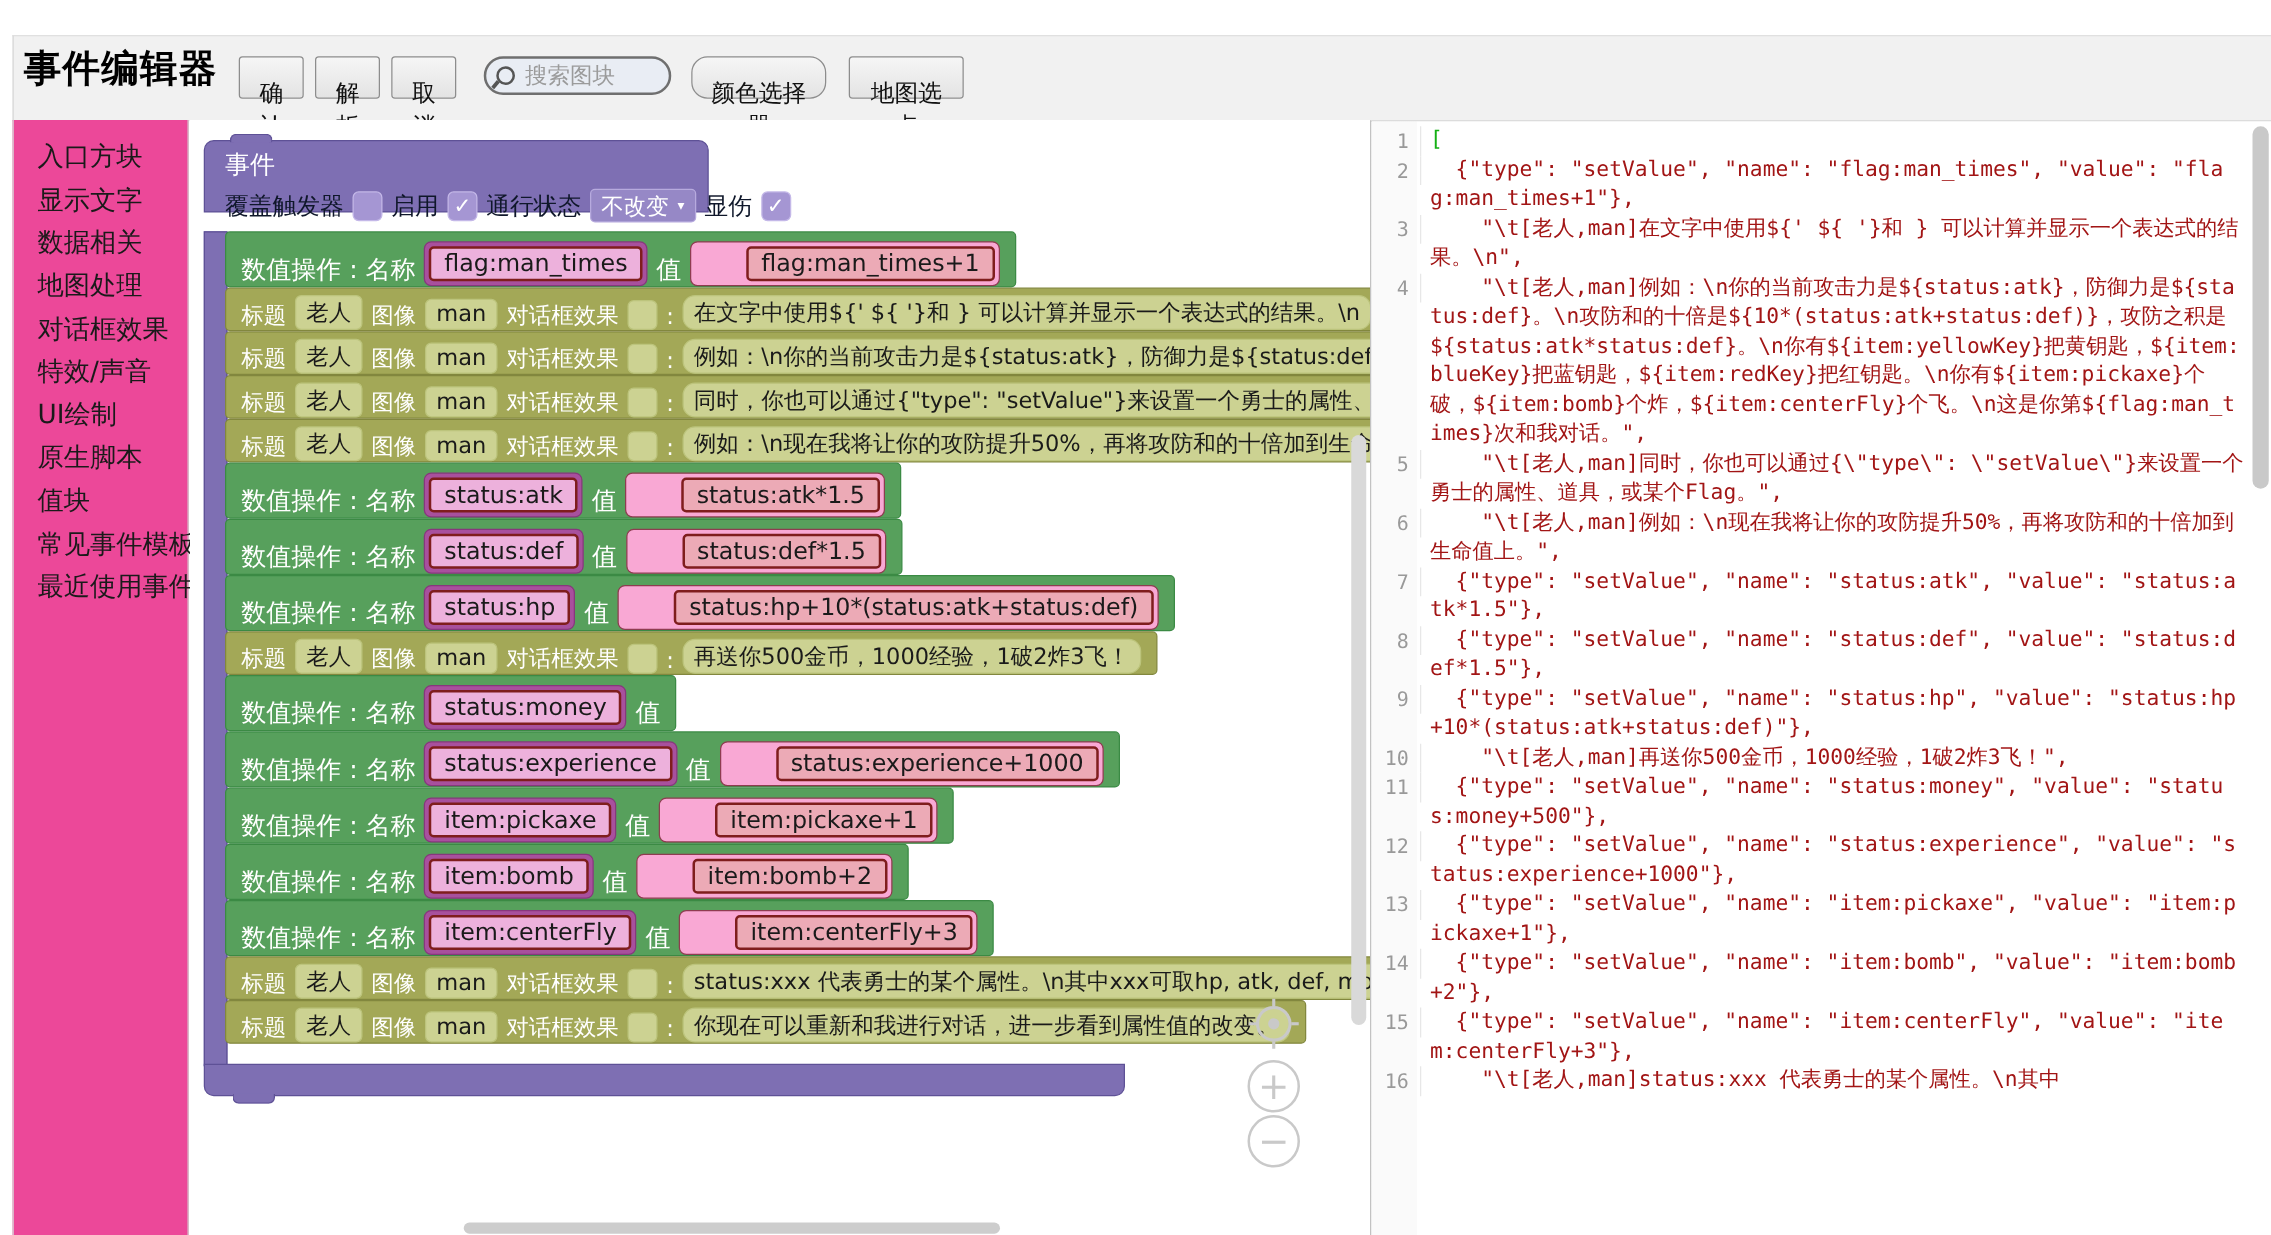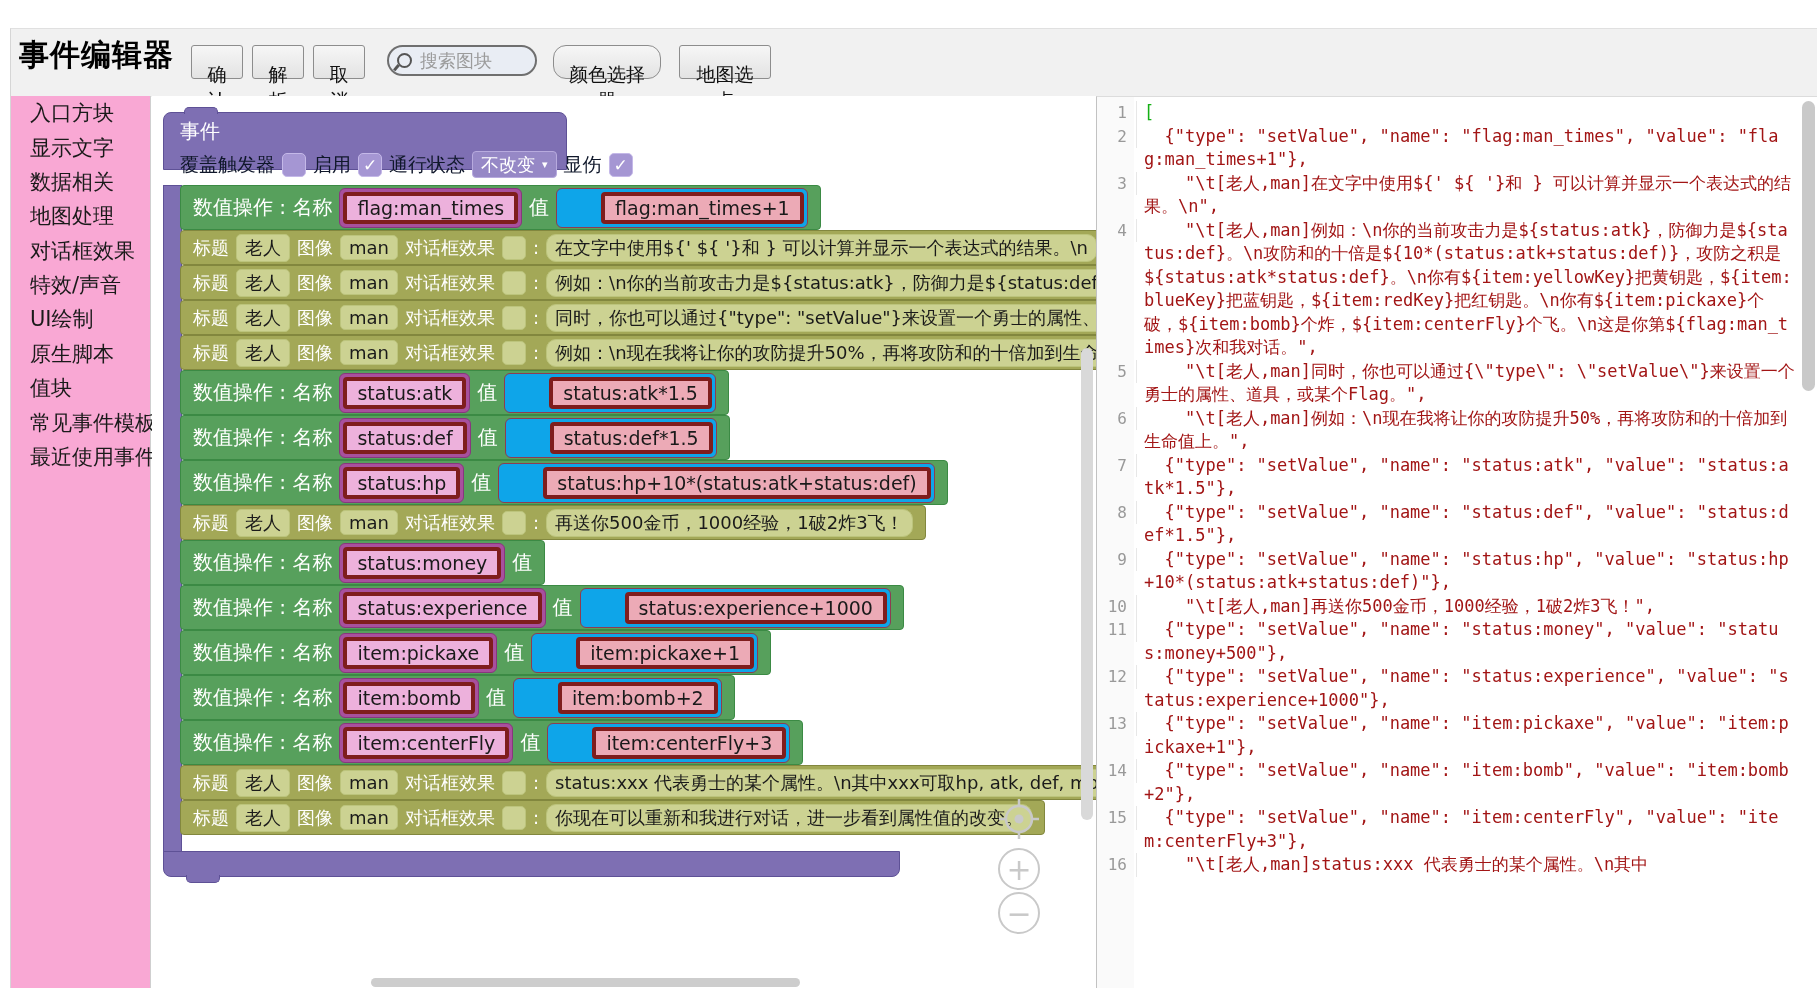--- a/index.html
+++ b/index.html
@@ -13,47 +13,47 @@
   .btn-parse{left:241px;width:52px;}
   .btn-cancel{left:302px;width:52px;}
   .btn-color{left:542px;width:108px;border-radius:13px;}
   .btn-map{left:668px;width:92px;}
   .search-pill{position:absolute;left:376px;top:16px;width:150px;height:31px;border:2px solid #6f6f6f;border-radius:16px;background:#e9edf4;display:flex;align-items:center;padding:0 8px;box-sizing:border-box;}
   .mag{position:relative;width:11px;height:11px;border:2px solid #555;border-radius:50%;flex:0 0 auto;}
   .mag::after{content:'';position:absolute;width:2.5px;height:7px;background:#555;left:-4px;top:9px;transform:rotate(40deg);}
   .search-pill input{border:none;background:transparent;outline:none;font-size:18px;color:#333;width:110px;margin-left:6px;font-family:inherit;}
   .search-pill input::placeholder{color:#9b9b9b;}
   
-  .sidebar{position:absolute;left:10px;top:96px;width:141px;bottom:0;background:#f9a8d4;border-left:1px solid #d6d6d6;border-right:1px solid #cfcfcf;box-sizing:border-box;}
+  .sidebar{position:absolute;left:10px;top:96px;width:141px;bottom:0;background:#ec4899;border-left:1px solid #d6d6d6;border-right:1px solid #cfcfcf;padding-top:12px;box-sizing:border-box;}
   .sb-item{font-size:21px;color:#1a1a1a;padding:3.2px 0 3.2px 19px;white-space:nowrap;cursor:pointer;}
   
   .workspace{position:absolute;left:152px;top:96px;width:944px;bottom:0;background:#ffffff;overflow:hidden;}
   .purple{background:#7e6fb3;border:1px solid #5e5196;}
   .ev-head{position:absolute;left:11px;top:16px;width:404px;height:58px;border-radius:8px 8px 0 0;box-sizing:border-box;}
   .ev-head::before{content:'';position:absolute;left:20px;top:-6px;width:32px;height:6px;background:#7e6fb3;border:1px solid #5e5196;border-bottom:none;border-radius:5px 5px 0 0;}
   .ev-title{position:absolute;left:16px;top:5px;font-size:20px;color:#fff;}
   .ev-fields{position:absolute;left:16px;top:38px;display:flex;align-items:center;gap:7px;white-space:nowrap;}
   .pf-label{font-size:19px;color:#0f172a;}
   .pcheck{width:22px;height:22px;border-radius:5px;background:#a596d3;border:1px solid #c4b8e8;display:inline-flex;align-items:center;justify-content:center;color:#fff;font-size:17px;font-weight:bold;cursor:pointer;}
   .pcheck.unchecked{color:transparent;}
   .pdrop{height:25px;background:#9688c6;border:1px solid #b7aade;border-radius:4px;color:#fff;font-size:18px;display:inline-flex;align-items:center;gap:7px;padding:0 8px;cursor:pointer;}
   .pdrop .arr{font-size:11px;}
   .ev-spine{position:absolute;left:11px;top:89px;width:17px;height:666px;}
   .ev-bottom{position:absolute;left:11px;top:755px;width:737px;height:26px;border-radius:0 0 8px 8px;box-sizing:border-box;}
   .ev-bottom::after{content:'';position:absolute;left:22px;bottom:-7px;width:32px;height:7px;background:#7e6fb3;border:1px solid #5e5196;border-top:none;border-radius:0 0 5px 5px;}
   .rows{position:absolute;left:28px;top:89px;width:1400px;}
-  .brow{display:flex;align-items:center;gap:7px;padding:0 12px;width:max-content;border-radius:4px;box-sizing:border-box;position:relative;}
+  .brow{display:flex;align-items:flex-end;gap:7px;padding:0 12px;width:max-content;border-radius:4px;box-sizing:border-box;position:relative;}
   .brow.green{height:45px;background:#57a05c;border:1px solid #3b8a44;}
   .brow.olive{height:35px;background:#a3a857;border:1px solid #82873e;}
   .blabel{font-size:20px;color:#fff;white-space:nowrap;}
   .olabel{font-size:18px;color:#fff;white-space:nowrap;}
   .chip{border-radius:6px;padding:3px;display:inline-flex;}
   .chip.name{background:#a8509d;border:1px solid #87377d;}
-  .chip.val{background:#0ea5e9;border:1px solid #8e3c50;padding-left:44px;}
-  .chip-in{border-radius:4px;padding:1px 10px;font-size:19px;color:#1a1a1a;white-space:nowrap;border:4px solid #7f1d1d;}
+  .chip.val{background:#f9a8d4;border:1px solid #8e3c50;padding-left:44px;}
+  .chip-in{border-radius:4px;padding:1px 10px;font-size:19px;color:#1a1a1a;white-space:nowrap;border:2px solid #7f1d1d;}
   .chip.name .chip-in{background:#edb1dc;}
   .chip.val .chip-in{background:#ecaab6;}
   .ochip{background:#ccd292;border:1px solid #bcc47c;border-radius:5px;padding:1px 8px;font-size:18px;color:#1a1a1a;white-space:nowrap;cursor:pointer;}
   .ochip.empty{width:14px;height:20px;padding:1px 4px;}
   .ochip.msg{border-radius:10px;}
   
   .ws-vscroll{position:absolute;right:3px;top:252px;width:12px;height:472px;background:#d9d9d9;border-radius:6px;cursor:pointer;}
   .ws-hscroll{position:absolute;left:219px;bottom:1px;width:429px;height:9px;background:#cdcdcd;border-radius:5px;cursor:pointer;}
   .zoomctl{position:absolute;cursor:pointer;}
   .zc-circle{width:42px;height:42px;border:2.5px solid #c9c9c9;border-radius:50%;display:flex;align-items:center;justify-content:center;color:#c9c9c9;font-size:30px;background:#fff;box-sizing:border-box;}

